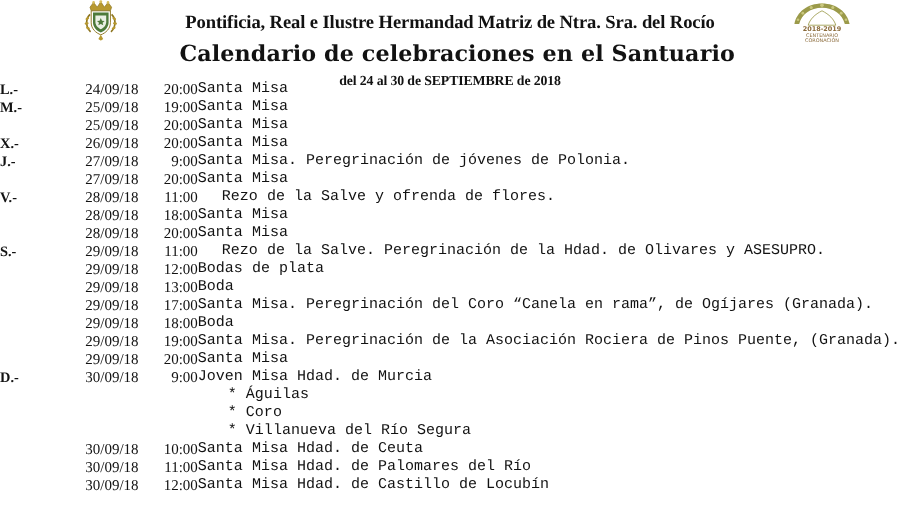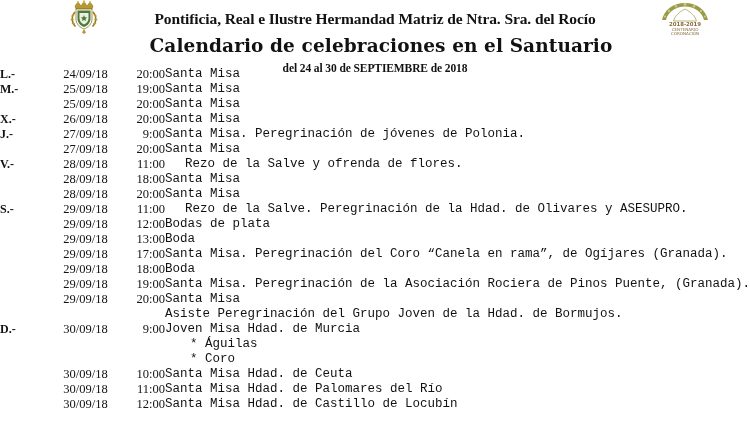--- a/index.html
+++ b/index.html
@@ -79,21 +79,21 @@
     white-space: nowrap;
   }
   .col-day {
     width: 60px;
     padding-left: 27px;
     font-weight: bold;
     font-size: 12px;
   }
   .col-date {
     width: 62px;
-    text-align: center;
+    text-align: right;
   }
   .col-time {
     width: 52px;
     text-align: right;
     padding-right: 2px;
   }
   .col-desc {
     padding-left: 17px;
     font-family: Liberation Mono, monospace;
   }
@@ -256,45 +256,45 @@
         <td class="col-time">19:00</td>
         <td class="col-desc">Santa Misa. Peregrinación de la Asociación Rociera de Pinos Puente, (Granada).</td>
       </tr>
       <tr>
         <td class="col-day"></td>
         <td class="col-date">29/09/18</td>
         <td class="col-time">20:00</td>
         <td class="col-desc">Santa Misa</td>
       </tr>
       <tr>
-        <td class="col-day"></td>
-        <td class="col-date"></td>
-        <td class="col-time"></td>
-        <td class="col-desc">Asiste Peregrinación del Grupo Joven de la Hdad. de Bormujos.</td>
-      </tr>
-      <tr>
         <td class="col-day">D.-</td>
         <td class="col-date">30/09/18</td>
         <td class="col-time">9:00</td>
         <td class="col-desc">Joven Misa Hdad. de Murcia</td>
       </tr>
       <tr>
         <td class="col-day"></td>
         <td class="col-date"></td>
         <td class="col-time"></td>
         <td class="col-desc sub">* Águilas</td>
       </tr>
       <tr>
         <td class="col-day"></td>
         <td class="col-date"></td>
         <td class="col-time"></td>
         <td class="col-desc sub">* Coro</td>
       </tr>
       <tr>
         <td class="col-day"></td>
+        <td class="col-date"></td>
+        <td class="col-time"></td>
+        <td class="col-desc sub">* Villanueva del Río Segura</td>
+      </tr>
+      <tr>
+        <td class="col-day"></td>
         <td class="col-date">30/09/18</td>
         <td class="col-time">10:00</td>
         <td class="col-desc">Santa Misa Hdad. de Ceuta</td>
       </tr>
       <tr>
         <td class="col-day"></td>
         <td class="col-date">30/09/18</td>
         <td class="col-time">11:00</td>
         <td class="col-desc">Santa Misa Hdad. de Palomares del Río</td>
       </tr>

